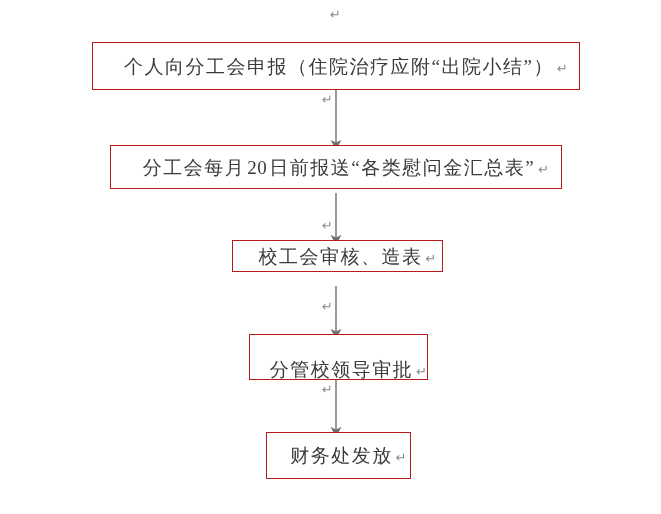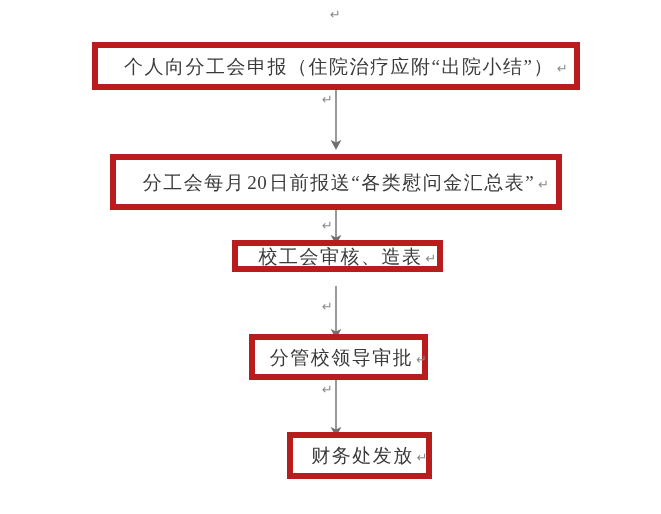--- a/index.html
+++ b/index.html
@@ -15,21 +15,21 @@
     width: 661px;
     height: 514px;
     background: #ffffff;
     overflow: hidden;
   }
 
   
   .node {
     position: absolute;
     box-sizing: border-box;
-    border: 6px solid #b91c1c;
+    border: 1px solid #b91c1c;
     background: #ffffff;
     display: flex;
     align-items: center;
     justify-content: center;
     padding-left: 20px;
   }
   .node-label {
     font-family: "Liberation Serif", "DejaVu Serif", serif;
     font-size: 19px;
     line-height: 1;
@@ -89,29 +89,29 @@
 
   <span class="pilcrow" style="left:322px; top:93px;">↵</span>
   <span class="pilcrow" style="left:322px; top:219px;">↵</span>
   <span class="pilcrow" style="left:322px; top:300px;">↵</span>
   <span class="pilcrow" style="left:322px; top:383px;">↵</span>
 
   <div class="node" style="left:92px; top:42px; width:488px; height:48px;">
     <span class="node-label"><span>个人向分工会申报（住院治疗应附“出院小结”）</span><span class="pilcrow-inline">↵</span></span>
   </div>
 
-  <div class="node" style="left:110px; top:154px; width:452px; height:56px;align-items:center;">
+  <div class="node" style="left:110px; top:145px; width:452px; height:44px;align-items:center;">
     <span class="node-label"><span>分工会每月</span><span class="num">20</span><span>日前报送“各类慰问金汇总表”</span><span class="pilcrow-inline">↵</span></span>
   </div>
 
   <div class="node" style="left:232px; top:240px; width:211px; height:32px;">
     <span class="node-label"><span>校工会审核、造表</span><span class="pilcrow-inline">↵</span></span>
   </div>
 
-  <div class="node" style="left:249px; top:334px; width:179px; height:46px;">
+  <div class="node" style="left:249px; top:334px; width:179px; height:46px;align-items:flex-end;">
     <span class="node-label"><span>分管校领导审批</span><span class="pilcrow-inline">↵</span></span>
   </div>
 
-  <div class="node" style="left:266px; top:432px; width:145px; height:47px;margin-left:21px;">
+  <div class="node" style="left:266px; top:432px; width:145px; height:47px;">
     <span class="node-label"><span>财务处发放</span><span class="pilcrow-inline">↵</span></span>
   </div>
 
 </div>
 
 </body></html>

